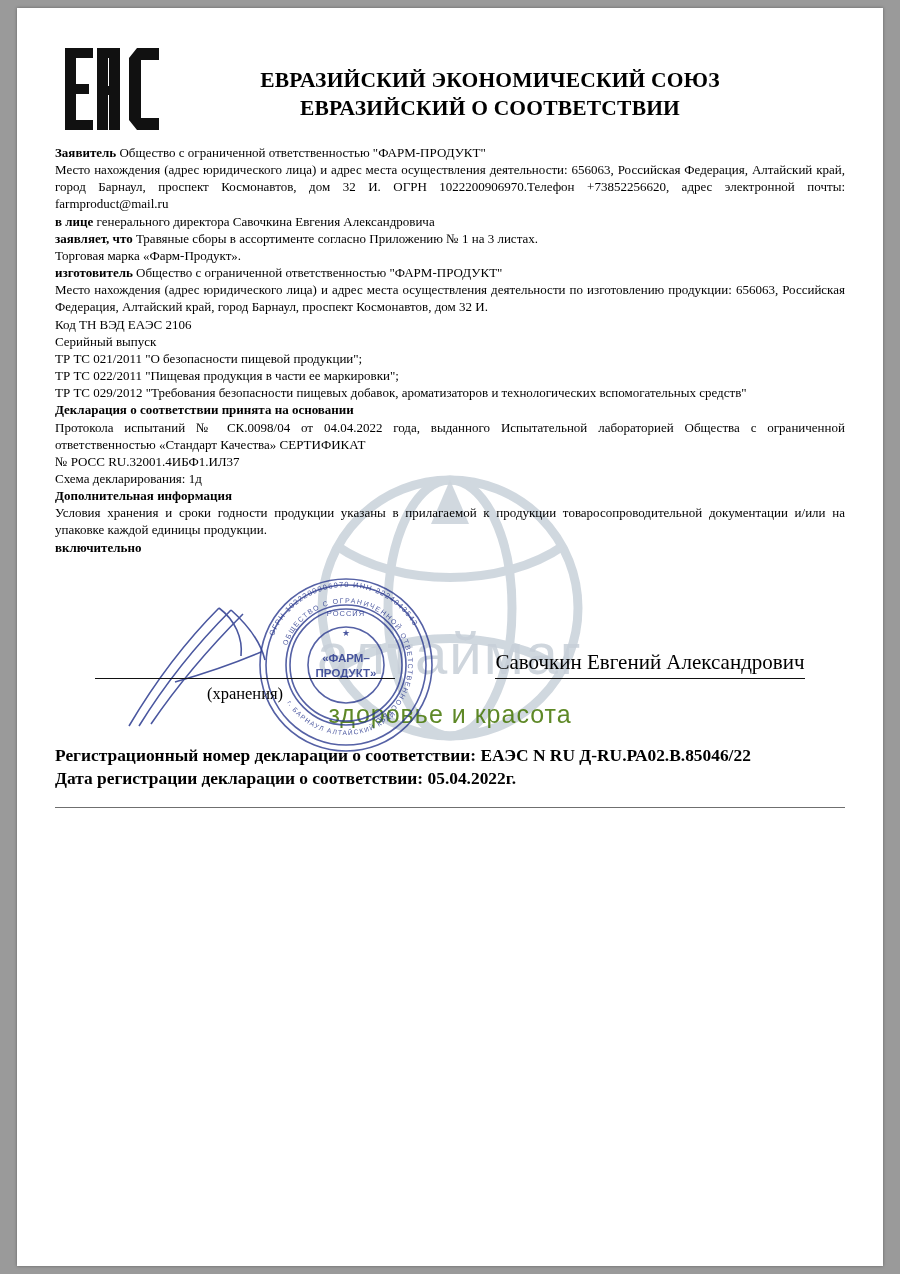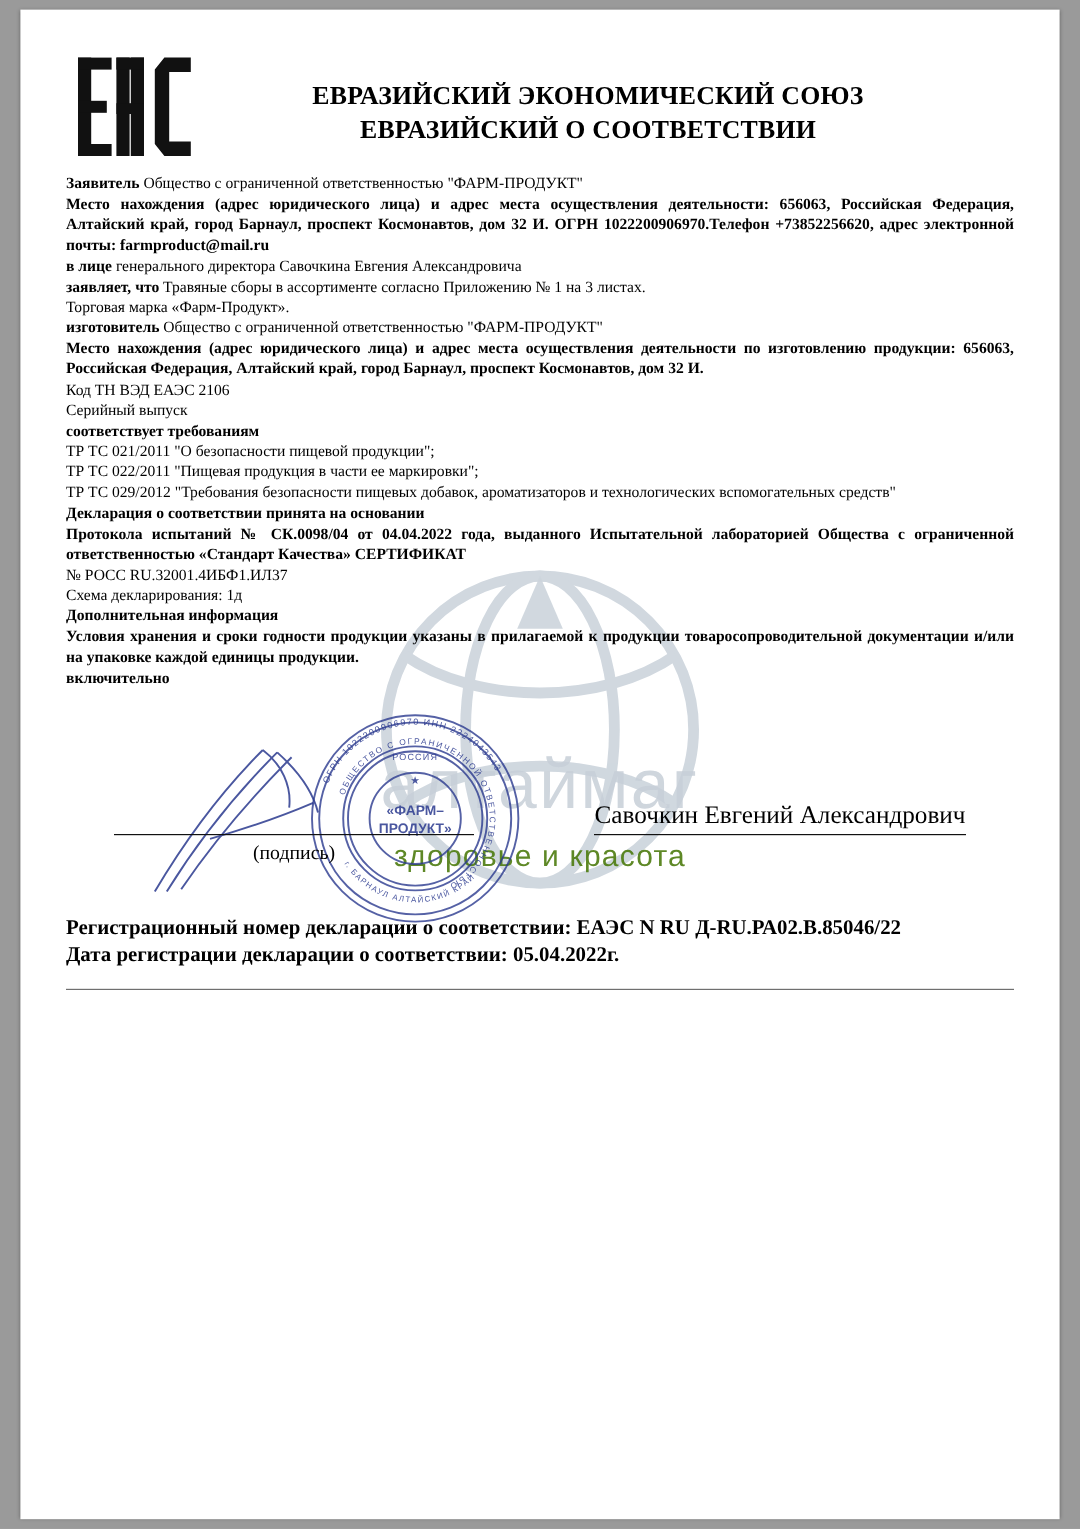--- a/index.html
+++ b/index.html
@@ -64,21 +64,21 @@
   .body-text {
     font-size: 13px;
     line-height: 1.32;
     color: #000000;
     text-align: left;
   }
   .body-text p {
     margin: 0;
   }
   .b { font-weight: bold; }
-  .justify { text-align: justify; font-weight: bold; }
+  .justify { text-align: justify; }
   .spaced { word-spacing: 3px; }
   .mt14 { margin-top: 14px; }
   .mt24 { margin-top: 24px; }
 
   
   .sign-area {
     position: relative;
     margin-top: 18px;
     height: 168px;
   }
@@ -239,21 +239,20 @@
 
       <p><span class="b">изготовитель</span><span> Общество с ограниченной ответственностью "ФАРМ-ПРОДУКТ"</span></p>
 
       <p class="justify">Место нахождения (адрес юридического лица) и адрес места осуществления деятельности по изготовлению продукции: 656063, Российская Федерация, Алтайский край, город Барнаул, проспект Космонавтов, дом 32 И.</p>
 
 
       <p> Код ТН ВЭД ЕАЭС 2106</p>
 
       <p>Серийный выпуск</p>
 
-      <p class="b">соответствует требованиям</p>
       <p>ТР ТС 021/2011 "О безопасности пищевой продукции";</p>
       <p>ТР ТС 022/2011 "Пищевая продукция в части ее маркировки";</p>
       <p>ТР ТС 029/2012 "Требования безопасности пищевых добавок, ароматизаторов и технологических вспомогательных средств"</p>
 
       <p class="b">Декларация о соответствии принята на основании</p>
       <p class="justify">Протокола испытаний № СК.0098/04 от 04.04.2022 года, выданного Испытательной лабораторией Общества с ограниченной ответственностью «Стандарт Качества» СЕРТИФИКАТ</p>
       <p>№ РОСС RU.32001.4ИБФ1.ИЛ37</p>
       <p>Схема декларирования: 1д</p>
 
       <p class="b mt14">Дополнительная информация</p>
@@ -302,21 +301,21 @@
           <text x="95" y="46" text-anchor="middle" font-size="7.5" letter-spacing="1">РОССИЯ</text>
           <text x="95" y="92" text-anchor="middle" font-size="11.5" font-weight="bold">«ФАРМ–</text>
           <text x="95" y="107" text-anchor="middle" font-size="11.5" font-weight="bold">ПРОДУКТ»</text>
           <text x="95" y="66" text-anchor="middle" font-size="9">★</text>
         </g>
       </svg>
 
       <div class="sign-line-left"></div>
       <div class="sign-line-right"></div>
       <div class="name-right">Савочкин Евгений Александрович</div>
-      <div class="sign-caption cap-left">(подпись)</div>
+      <div class="sign-caption cap-left">(хранения)</div>
     </div>
 
     <div class="footer">
       <div>Регистрационный номер декларации о соответствии: ЕАЭС N RU Д-RU.РА02.В.85046/22</div>
       <div>Дата регистрации декларации о соответствии: 05.04.2022г.</div>
     </div>
 
     <div class="rule"></div>
 
   </div>

